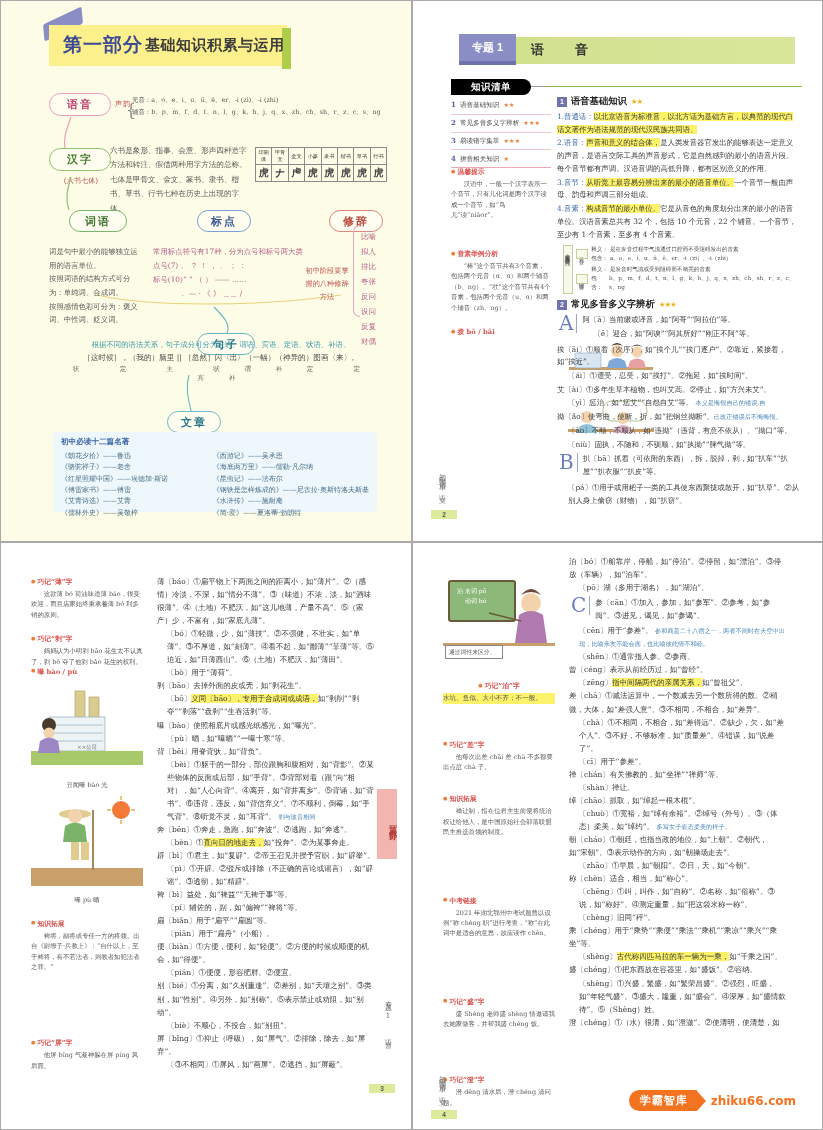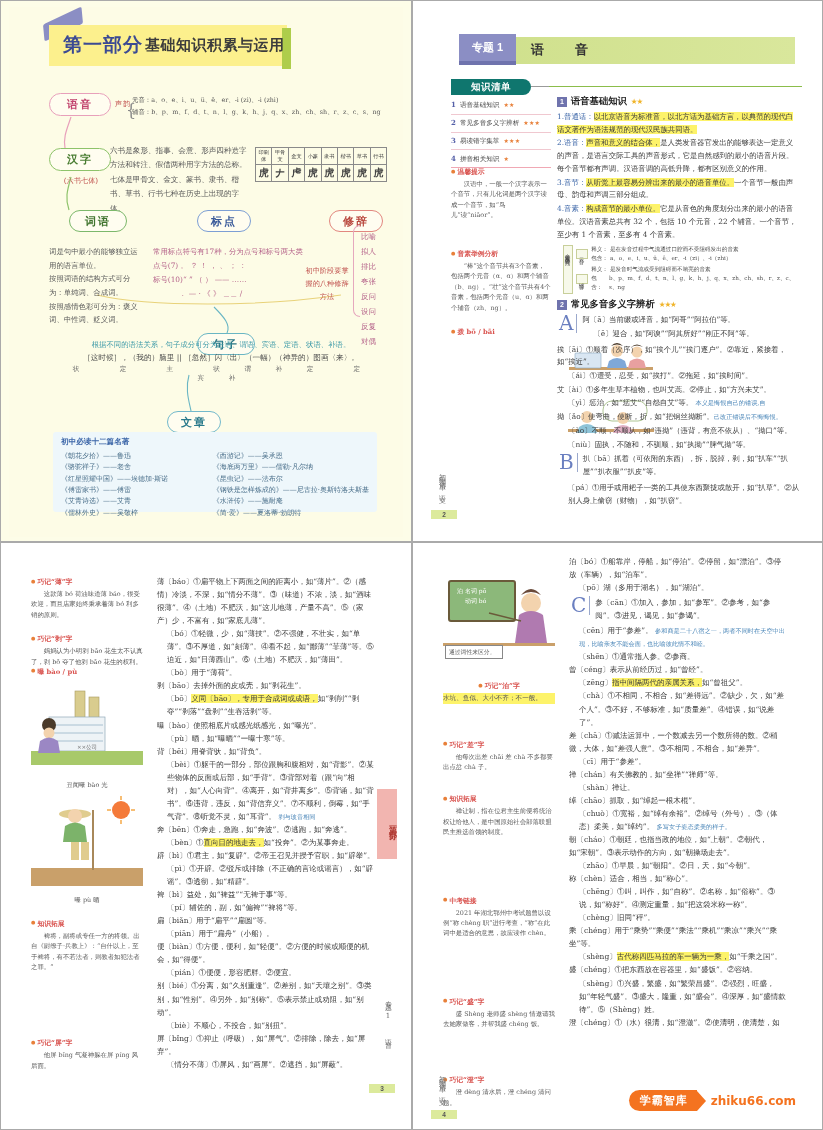--- a/index.html
+++ b/index.html
@@ -109,21 +109,21 @@
   .topic-hd .gbg { position: absolute; left: 20px; top: 0; right: 0; height: 27px;
     background: linear-gradient(90deg,#cfe08c,#d9e79c); }
   .topic-hd .tag { position: absolute; left: 0; top: -3px; width: 57px; height: 27px;
     background: #8b8ec4; color: #fff; font-size: 11px; font-weight: bold;
     display: flex; align-items: center; justify-content: center; }
   .topic-hd .tag:after { content: ""; position: absolute; left: 0; bottom: -4px; width: 57px; height: 4px; background: #6f73ad; }
   .topic-hd .tt { position: absolute; left: 72px; top: 4px; font-size: 13px; font-weight: bold;
     color: #333; letter-spacing: 9px; }
 
   .kl-tab { position: absolute; left: 30px; top: 72px; width: 80px; height: 16px;
-    background: #0f766e; color: #fff; font-size: 9.5px; font-weight: bold;
+    background: #000000; color: #fff; font-size: 9.5px; font-weight: bold;
     display: flex; align-items: center; justify-content: center;
     border-radius: 0 9px 9px 0; letter-spacing: .5px; }
   .kl-rule { position: absolute; left: 110px; top: 79px; right: 12px; height: 2px; }
   .kl-rule:before { content: ""; position: absolute; left: 0; top: 0; width: 18px; height: 9px;
     border-top: 1.4px solid #9a9a9a; border-right: none; }
   .kl-rule:after { content: ""; position: absolute; left: 18px; top: 0; right: 0; height: 1.4px; background: #8bbd4a; }
 
   .sidebar { position: absolute; left: 30px; top: 90px; width: 100px; }
   .sb-item { display: flex; align-items: baseline; gap: 4px; font-size: 6.6px; color: #4a4a4a;
     font-family: "DejaVu Serif", serif; padding: 3.4px 0; border-bottom: .5px solid #f0c8d0; }
@@ -554,21 +554,21 @@
         <p class="entry sub">〔pì〕①开辟。②驳斥或排除（不正确的言论或谣言），如“辟谣”。③透彻，如“精辟”。</p>
         <p class="entry">裨〔bì〕益处，如“裨益”“无裨于事”等。</p>
         <p class="entry sub">〔pí〕辅佐的，副，如“偏裨”“裨将”等。</p>
         <p class="entry">扁〔biǎn〕用于“扁平”“扁圆”等。</p>
         <p class="entry sub">〔piān〕用于“扁舟”（小船）。</p>
         <p class="entry">便〔biàn〕①方便，便利，如“轻便”。②方便的时候或顺便的机会，如“得便”。</p>
         <p class="entry sub">〔pián〕①便便，形容肥胖。②便宜。</p>
         <p class="entry">别〔bié〕①分离，如“久别重逢”。②差别，如“天壤之别”。③类别，如“性别”。④另外，如“别称”。⑤表示禁止或劝阻，如“别动”。</p>
         <p class="entry sub">〔biè〕不顺心，不投合，如“别扭”。</p>
         <p class="entry">屏〔bǐng〕①抑止（呼吸），如“屏气”。②排除，除去，如“屏弃”。</p>
-        <p class="entry sub">〔情分不薄〕①屏风，如“画屏”。②遮挡，如“屏蔽”。</p>
+        <p class="entry sub">〔③不相同〕①屏风，如“画屏”。②遮挡，如“屏蔽”。</p>
       </div>
 
       <div class="tab-red" style="top:240px;height:70px">第一部分</div>
       <div class="tab-vert" style="bottom:60px;height:70px">专题 1　语音</div>
       <div class="pg-chip" style="right:8px;bottom:32px">3</div>
     </div>
   </div>
 
   <div class="page p4">
     <div class="page-inner">
@@ -619,22 +619,22 @@
         <div class="AB">
           <div class="letter">C</div>
           <div class="body">
             <p class="entry">参〔cān〕①加入，参加，如“参军”。②参考，如“参阅”。③进见，谒见，如“参谒”。</p>
           </div>
         </div>
         <p class="entry sub"><span>〔cēn〕用于“参差”。</span> <span class="ann">参和商是二十八宿之一，两者不同时在天空中出现，比喻亲友不能会面，也比喻彼此情不和睦。</span></p>
         <p class="entry sub">〔shēn〕①通常指人参。②参商。</p>
         <p class="entry">曾〔céng〕表示从前经历过，如“曾经”。</p>
         <p class="entry sub"><span>〔zēng〕</span><span class="hl">指中间隔两代的亲属关系，</span><span>如“曾祖父”。</span></p>
+        <p class="entry">差〔chā〕①减法运算中，一个数减去另一个数所得的数。②稍微，大体，如“差强人意”。③不相同，不相合，如“差异”。</p>
         <p class="entry sub">〔chà〕①不相同，不相合，如“差得远”。②缺少，欠，如“差个人”。③不好，不够标准，如“质量差”。④错误，如“说差了”。</p>
-        <p class="entry">差〔chā〕①减法运算中，一个数减去另一个数所得的数。②稍微，大体，如“差强人意”。③不相同，不相合，如“差异”。</p>
         <p class="entry sub">〔cī〕用于“参差”。</p>
         <p class="entry">禅〔chán〕有关佛教的，如“坐禅”“禅师”等。</p>
         <p class="entry sub">〔shàn〕禅让。</p>
         <p class="entry">绰〔chāo〕抓取，如“绰起一根木棍”。</p>
         <p class="entry sub"><span>〔chuò〕①宽裕，如“绰有余裕”。②绰号（外号）。③（体态）柔美，如“绰约”。</span> <span class="ann">多写女子姿态柔美的样子。</span></p>
         <p class="entry">朝〔cháo〕①朝廷，也指当政的地位，如“上朝”。②朝代，如“宋朝”。③表示动作的方向，如“朝操场走去”。</p>
         <p class="entry sub">〔zhāo〕①早晨，如“朝阳”。②日，天，如“今朝”。</p>
         <p class="entry">称〔chèn〕适合，相当，如“称心”。</p>
         <p class="entry sub">〔chēng〕①叫，叫作，如“自称”。②名称，如“俗称”。③说，如“称好”。④测定重量，如“把这袋米称一称”。</p>
         <p class="entry sub">〔chèng〕旧同“秤”。</p>

